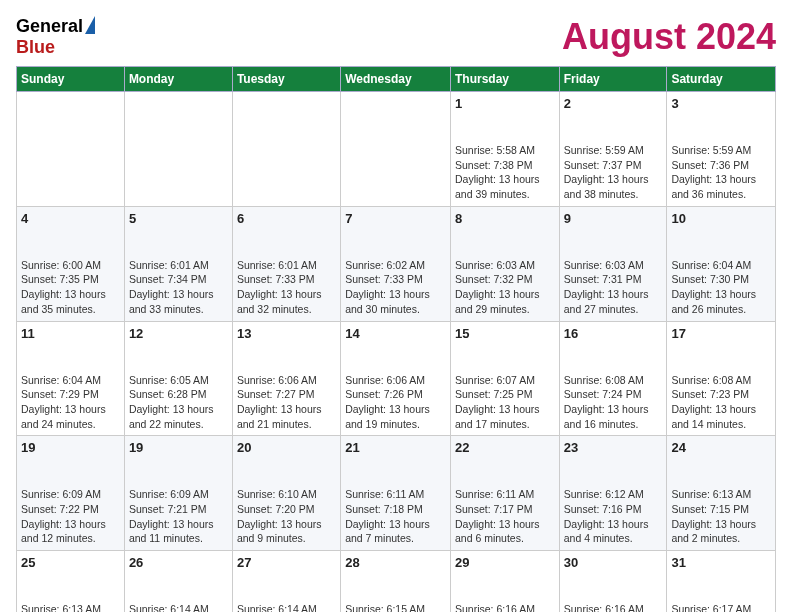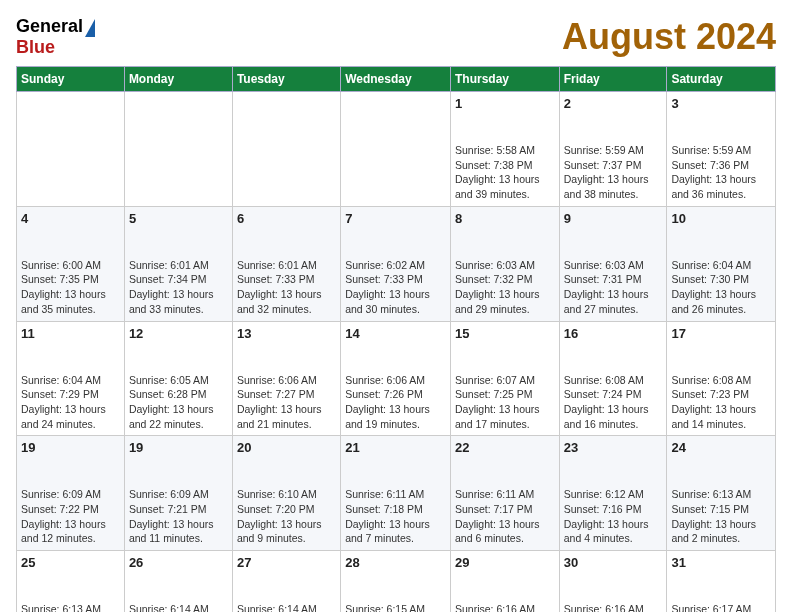--- a/index.html
+++ b/index.html
@@ -29,29 +29,29 @@
     .logo-triangle {
       width: 0; height: 0;
       border-left: 10px solid transparent;
       border-bottom: 18px solid #1a5fa8;
       display: inline-block;
       margin-left: 2px;
       vertical-align: middle;
     }
     .logo-row {
       display: flex;
-      align-items: flex-end;
+      align-items: flex-start;
     }
     .title-block {
       text-align: right;
     }
     .title-block h1 {
       font-size: 36px;
       font-weight: bold;
-      color: #a16207;
+      color: #be185d;
     }
     .title-block h2 {
       font-size: 16px;
       font-weight: normal;
       color: #444;
     }
     table {
       width: 100%;
       border-collapse: collapse;
       font-size: 11px;

